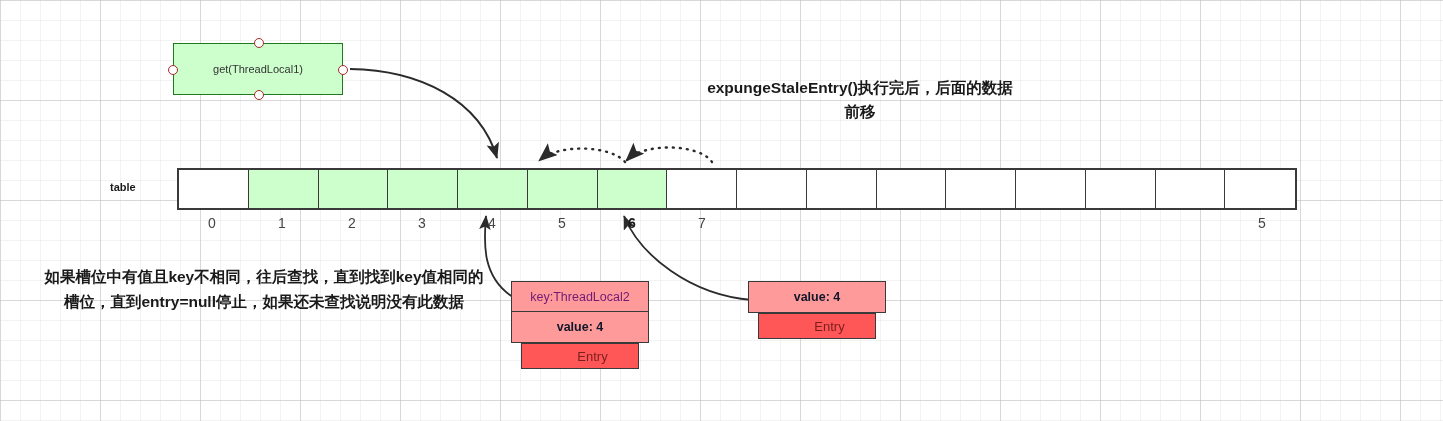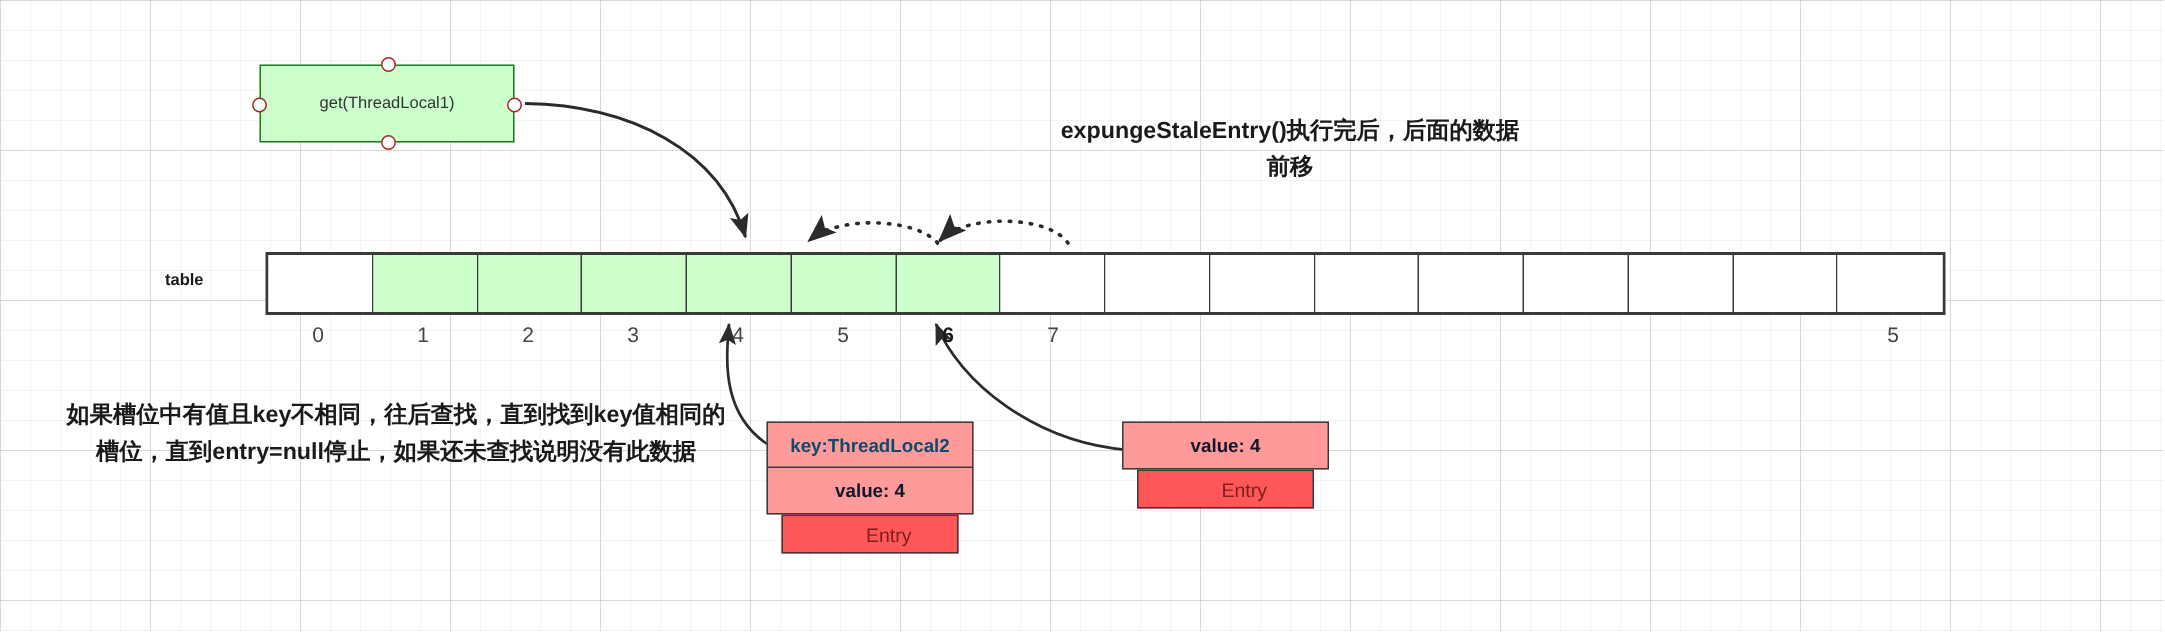--- a/index.html
+++ b/index.html
@@ -133,21 +133,21 @@
     height: 30px;
     display: flex;
     align-items: center;
     justify-content: center;
     font-size: 12.5px;
     box-sizing: border-box;
   }
   .entry-kv .krow {
     border-bottom: 1.8px solid #3a3a3a;
   }
-  .k-bold { font-weight: bold; color: #0c4a6e; }
+  .k-bold { font-weight: normal; color: #701a75; }
   .k-plain { font-weight: normal; color: #4a4a4a; }
   .v-text { font-weight: bold; color: #0f172a; }
 
   .entry-foot {
     margin-left: 10px;
     width: 118px;
     height: 26px;
     background: #ff5757;
     border: 1.8px solid #3a3a3a;
     box-sizing: border-box;

